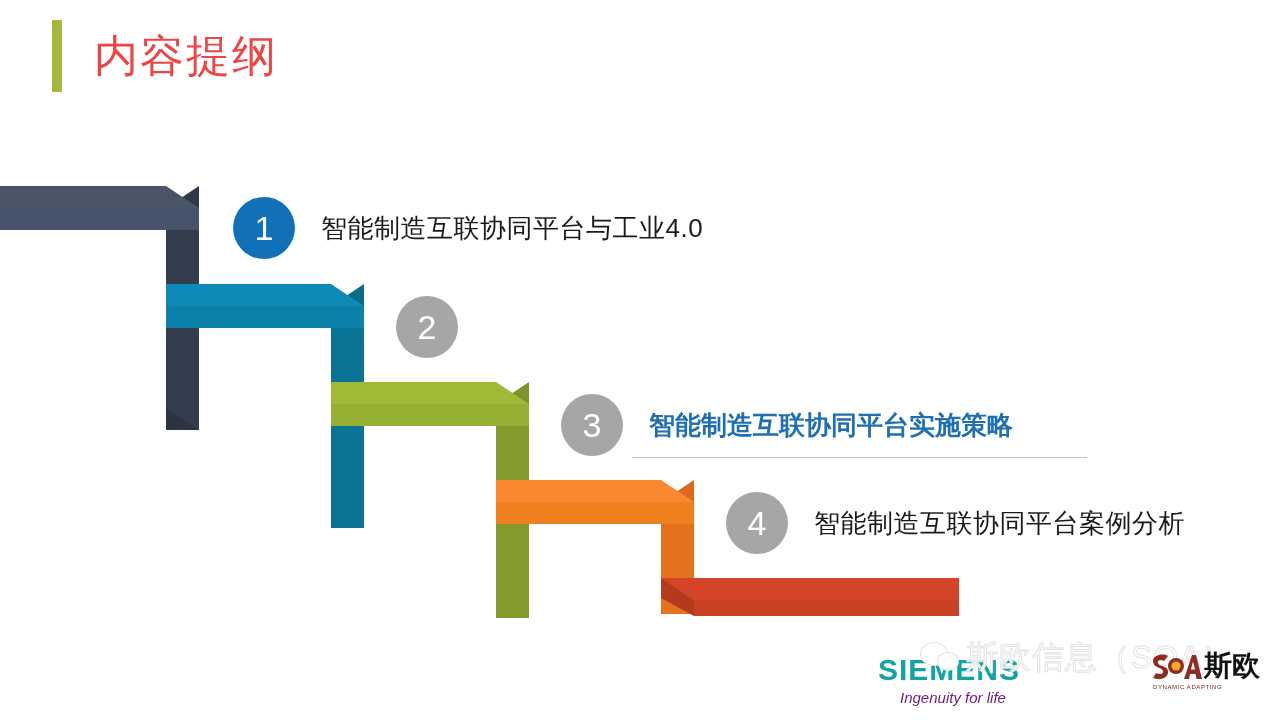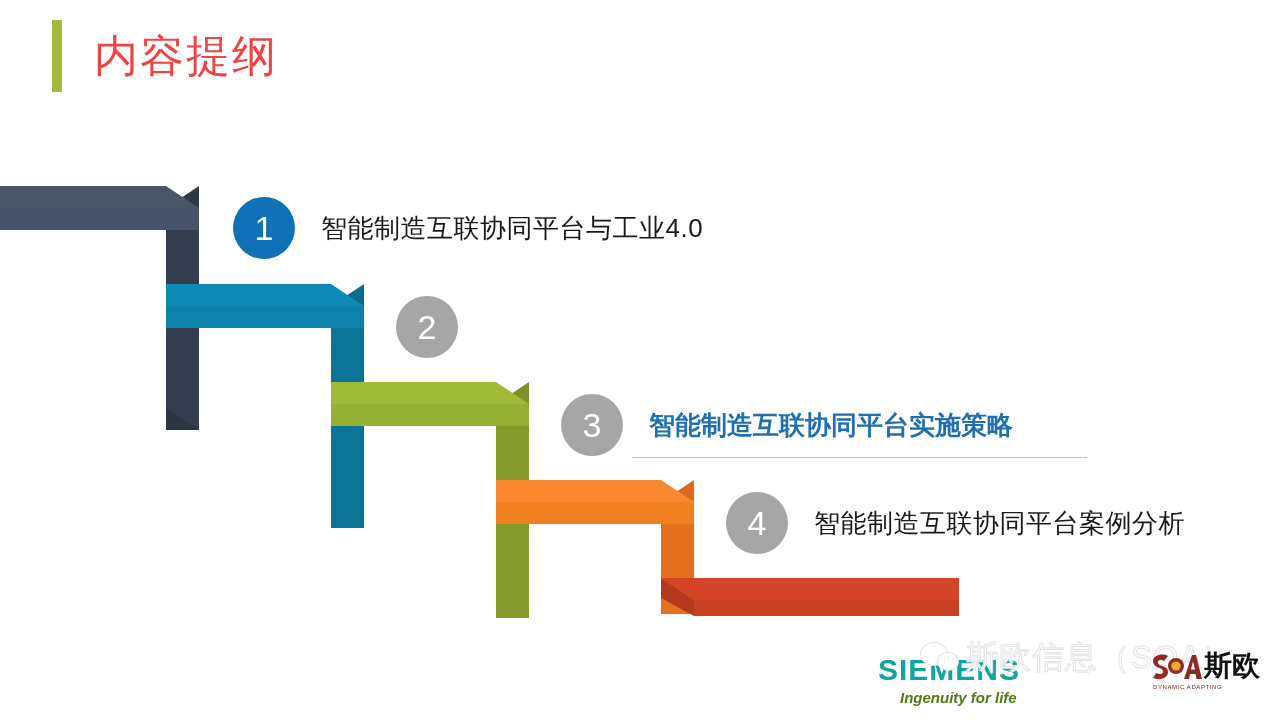--- a/index.html
+++ b/index.html
@@ -108,25 +108,24 @@
   #siemens-word {
     font-size: 30px;
     font-weight: bold;
     color: #12a3a3;
     letter-spacing: 1px;
     line-height: 1;
   }
   #siemens-tagline {
     font-size: 15px;
     font-style: italic;
-    color: #4d7c0f;
+    color: #701a75;
     margin-top: 5px;
     margin-left: 22px;
     line-height: 1;
-    font-weight: bold;
   }
 
   
   #watermark {
     position: absolute;
     left: 920px;
     top: 640px;
     display: flex;
     align-items: center;
     pointer-events: none;

